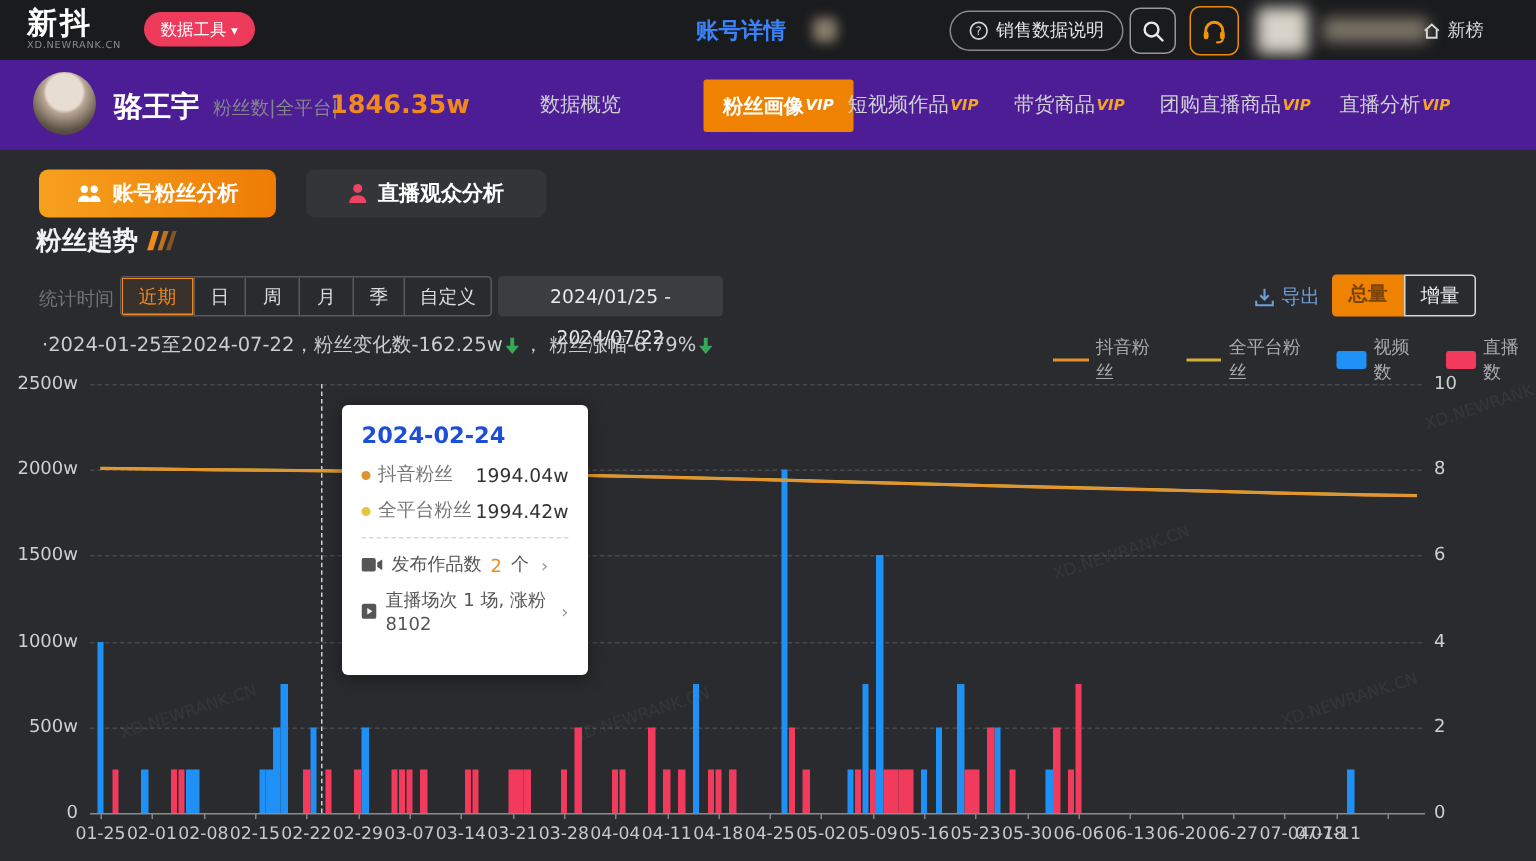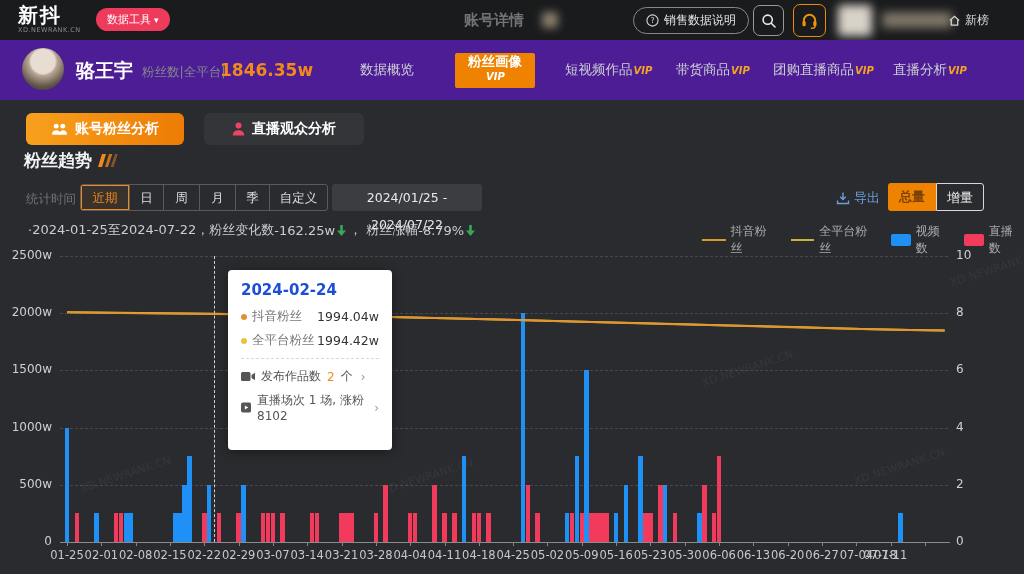--- a/index.html
+++ b/index.html
@@ -7,21 +7,21 @@
   body { font-family:"DejaVu Sans","Liberation Sans",sans-serif; background:#2a2b2e; position:relative; color:#ddd; }
 
   
   #topbar { position:absolute; left:0; top:0; width:1024px; height:40px; background:#1a1b1d; }
   .logo { position:absolute; left:18px; top:4px; }
   .logo-main { font-size:20px; font-weight:bold; color:#fff; letter-spacing:2px; line-height:22px;}
   .logo-sub { font-size:6.5px; color:#8a8b8d; letter-spacing:.5px; }
   .tools-pill { position:absolute; left:96px; top:8px; height:23px; background:#ee3b5c; border-radius:12px;
     color:#fff; font-size:11px; line-height:23px; padding:0 11px; cursor:pointer; }
   .tools-pill .caret { font-size:9px; margin-left:3px; }
-  .page-title { position:absolute; left:464px; top:11px; font-size:15px; font-weight:bold; color:#737373; }
+  .page-title { position:absolute; left:464px; top:11px; font-size:15px; font-weight:bold; color:#3b82f6; }
   .blur-badge { position:absolute; left:542px; top:12px; width:16px; height:16px; background:#8a7f6d; filter:blur(4px); border-radius:3px; }
   .sales-pill { position:absolute; left:633px; top:7px; height:27px; border:1px solid #87888a; border-radius:14px;
     font-size:12px; color:#e2e3e5; line-height:25px; padding:0 12px; display:flex; align-items:center; gap:5px; cursor:pointer;}
   .icon-btn { position:absolute; top:5px; width:31px; height:31px; border:1px solid #97989a; border-radius:7px;
     display:flex; align-items:center; justify-content:center; cursor:pointer; }
   #search-btn { left:753px; }
   #headset-btn { left:793px; top:4px; width:33px; height:33px; border-color:#ef8a07; }
   .blur-avatar { position:absolute; left:838px; top:5px; width:34px; height:31px; background:#d8d3c9; filter:blur(5px); border-radius:4px; }
   .blur-name { position:absolute; left:882px; top:12px; width:70px; height:16px; background:#7d7668; filter:blur(5px); border-radius:3px; }
   .newrank-link { position:absolute; left:948px; top:12px; font-size:12px; color:#d5d6d8; display:flex; align-items:center; gap:4px; cursor:pointer;}
@@ -140,21 +140,21 @@
 
 <div id="accountbar">
   <div class="acc-avatar"></div>
   <div class="acc-name">骆王宇</div>
   <div class="acc-fans-label">粉丝数|全平台|</div>
   <div class="acc-fans-value">1846.35w</div>
   <div id="account-tabs">
       <div class="acc-tab" style="left: 360px;">
         <span>数据概览</span>
       </div>
-      <div class="acc-tab active" style="left: 455px; flex-direction: column;">
+      <div class="acc-tab active" style="left: 469px;">
         <span>粉丝画像</span>
         <span class="vip">VIP</span>
       </div>
       <div class="acc-tab" style="left: 565px;">
         <span>短视频作品</span>
         <span class="vip">VIP</span>
       </div>
       <div class="acc-tab" style="left: 676px;">
         <span>带货商品</span>
         <span class="vip">VIP</span>

